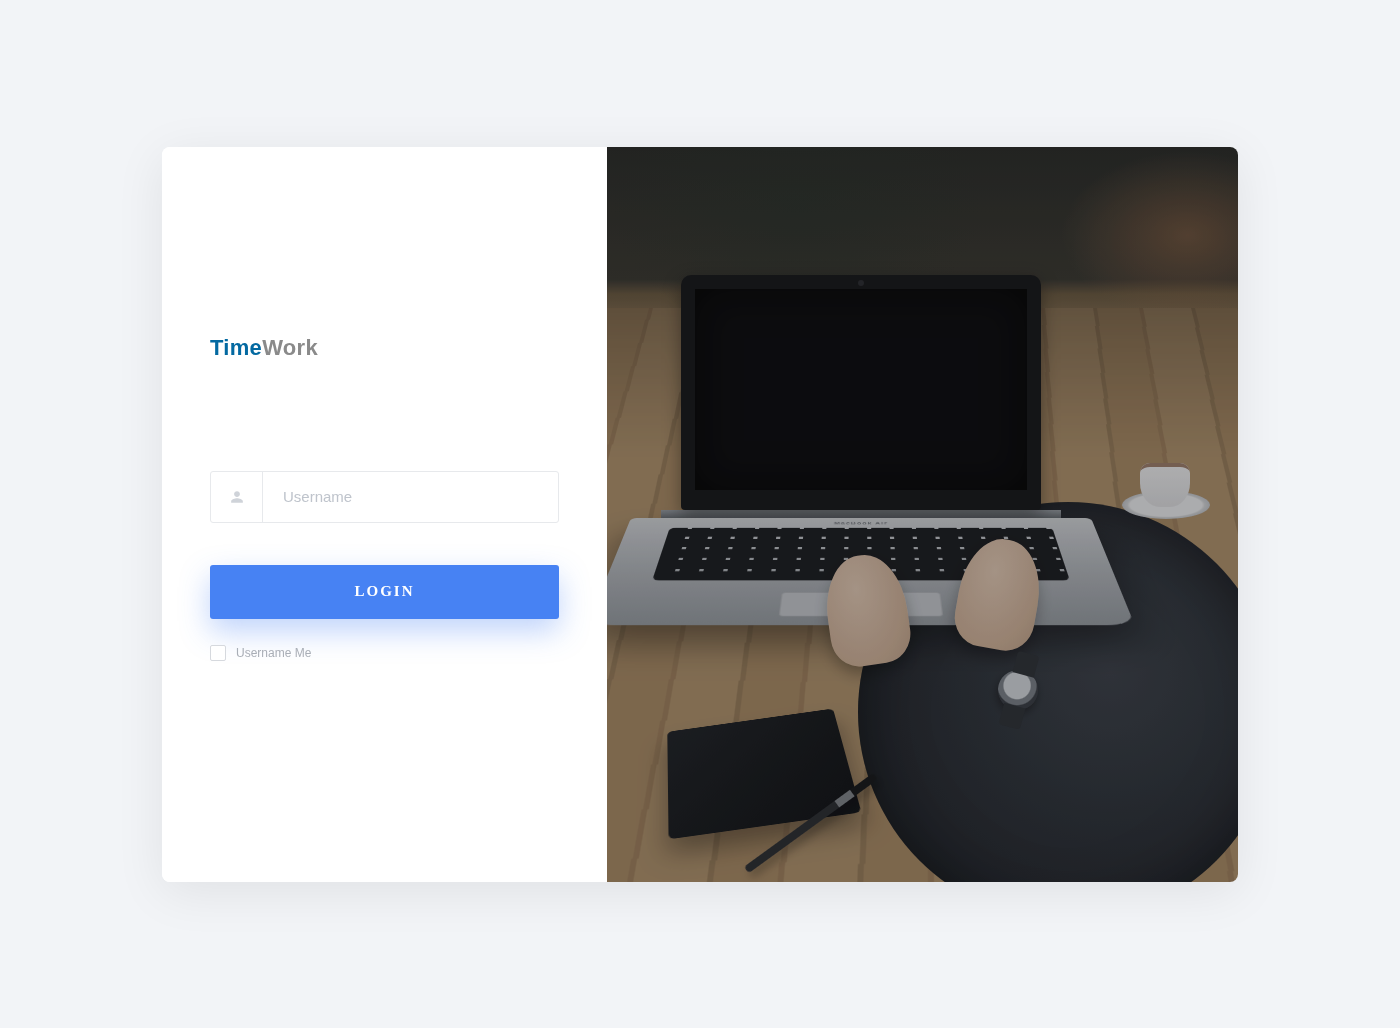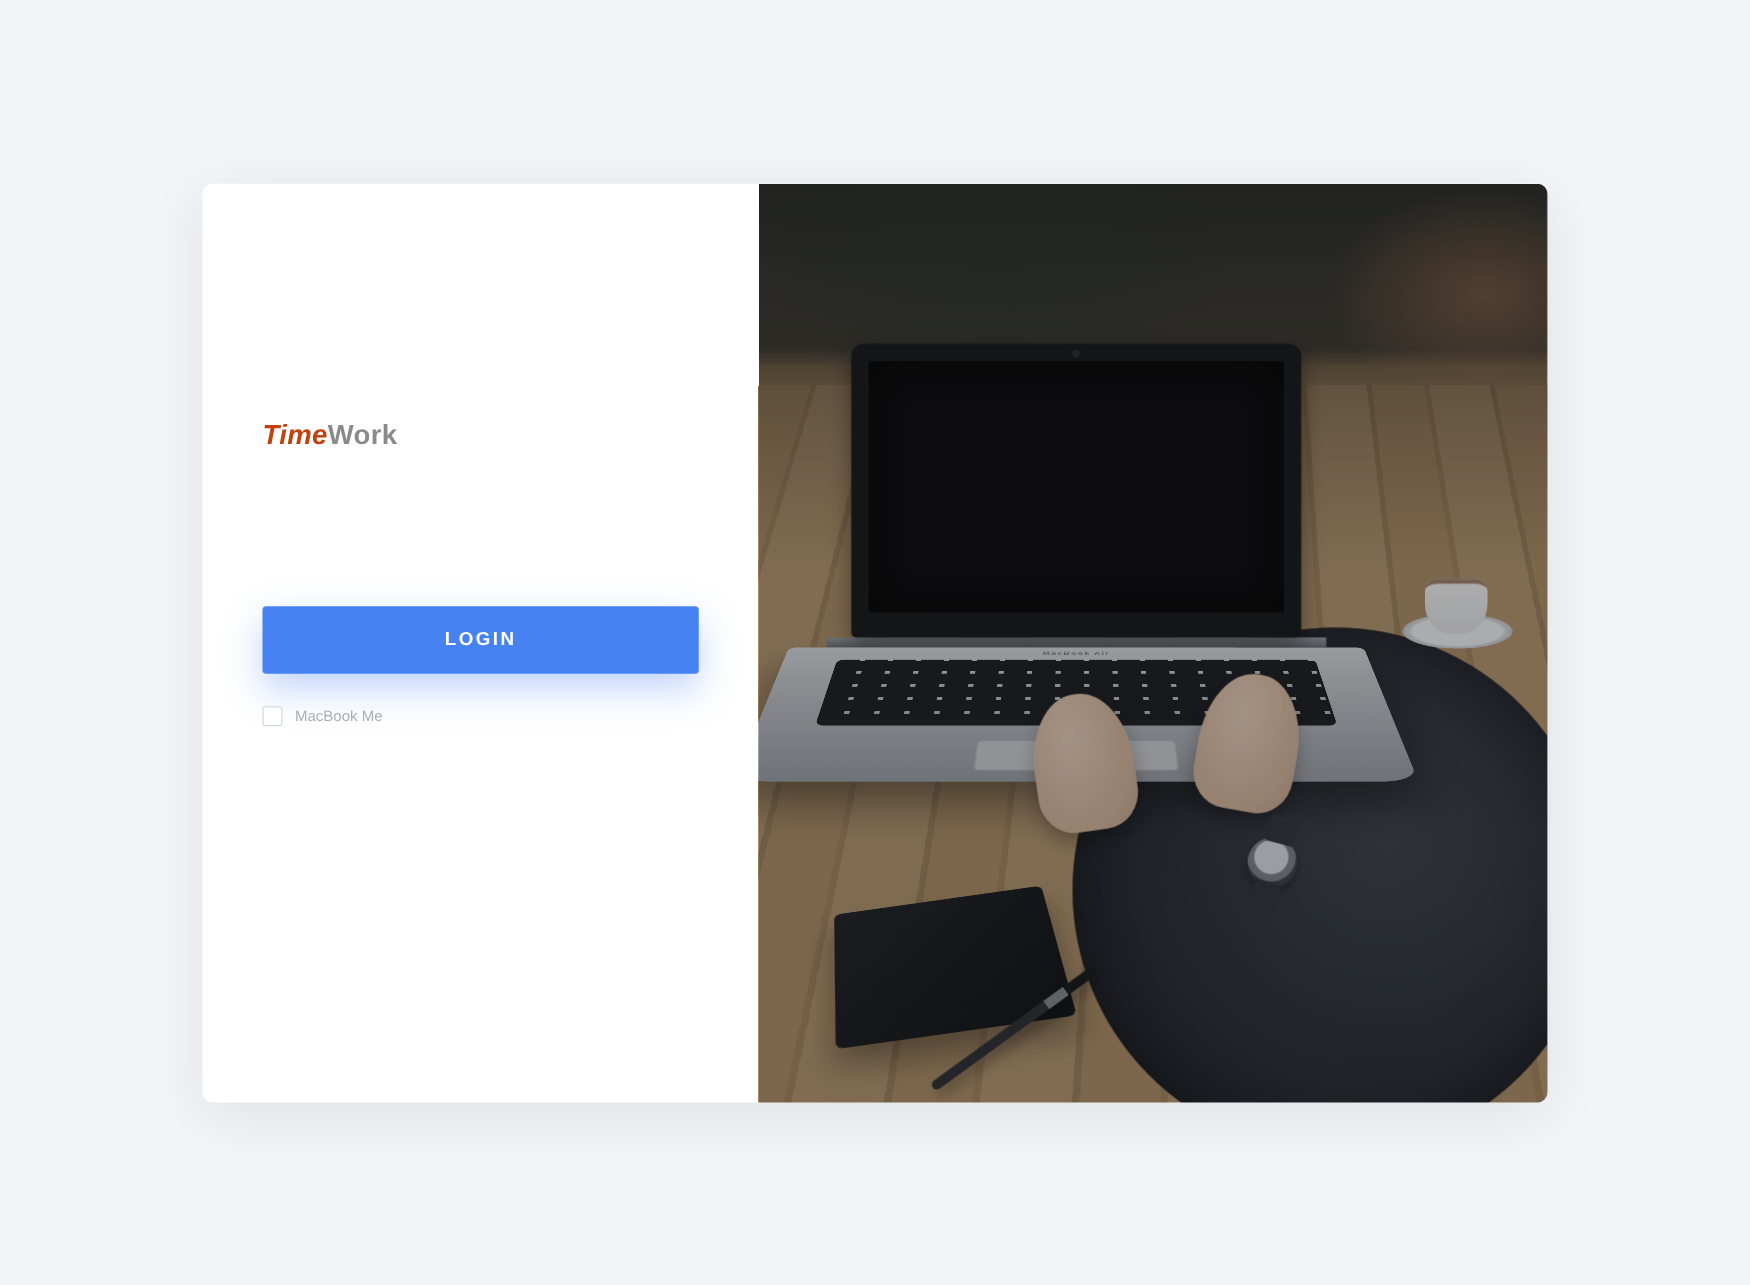--- a/index.html
+++ b/index.html
@@ -34,22 +34,21 @@
       background: #fff;
     }
     
     .logo {
       font-size: 22px;
       font-weight: 700;
       letter-spacing: 0.3px;
       margin-bottom: 110px;
     }
     .logo .logo-first {
-      color: #c2410c;
-      font-style: italic;
+      color: #0369a1;
     }
     .logo .logo-second {
       color: #8a8a8a;
       font-weight: 700;
     }
     
     .input-group {
       display: flex;
       border: 1px solid #e7e9ec;
       border-radius: 3px;
@@ -87,20 +86,21 @@
       background: #4782f3;
       color: #fff;
       border: none;
       border-radius: 3px;
       font-size: 15px;
       font-weight: 700;
       letter-spacing: 2px;
       cursor: pointer;
       margin-top: 14px;
       box-shadow: 0 12px 30px rgba(71,130,243,0.35);
+      font-family: Liberation Serif, serif;
     }
     
     .remember {
       display: flex;
       align-items: center;
       margin-top: 26px;
     }
     .remember-box {
       width: 16px;
       height: 16px;
@@ -290,27 +290,35 @@
 <body>
 
 <div class="card">
 
   <div class="left-panel">
 
     <div class="logo">
       <span class="logo-first">Time</span><span class="logo-second">Work</span>
     </div>
 
+    <div class="input-group">
+      <span class="input-icon">
+        <svg width="14" height="14" viewBox="0 0 24 24" fill="currentColor">
+            <path d="M12 12c2.8 0 5-2.2 5-5s-2.2-5-5-5-5 2.2-5 5 2.2 5 5 5zm0 2c-3.3 0-10 1.7-10 5v3h20v-3c0-3.3-6.7-5-10-5z"></path>
+          </svg>
+      </span>
+      <input class="input-field" type="text" placeholder="Username" style="">
+    </div>
 
 
     <button class="login-btn">LOGIN</button>
 
     <div class="remember">
       <span class="remember-box"></span>
-      <span class="remember-label">MacBook Me</span>
+      <span class="remember-label">Username Me</span>
     </div>
 
   </div>
 
   <div class="right-panel">
     <div class="photo-scene">
       <div class="desk"></div>
       <div class="sleeve"></div>
       <div class="laptop">
         <div class="laptop-screen"></div>

